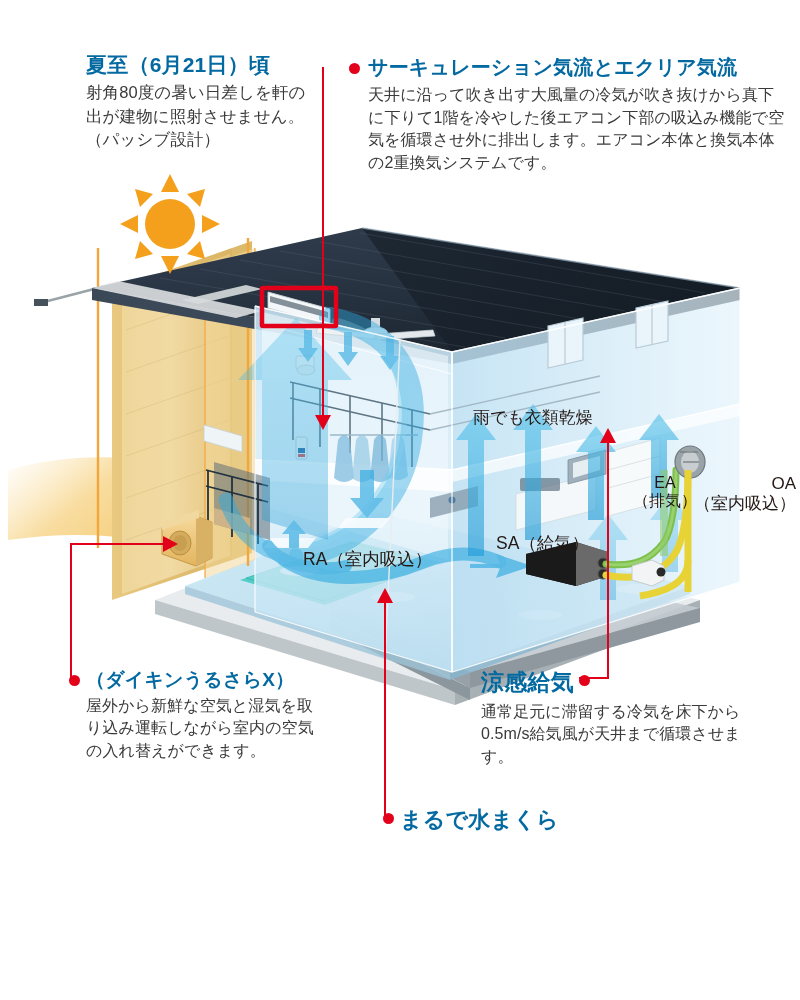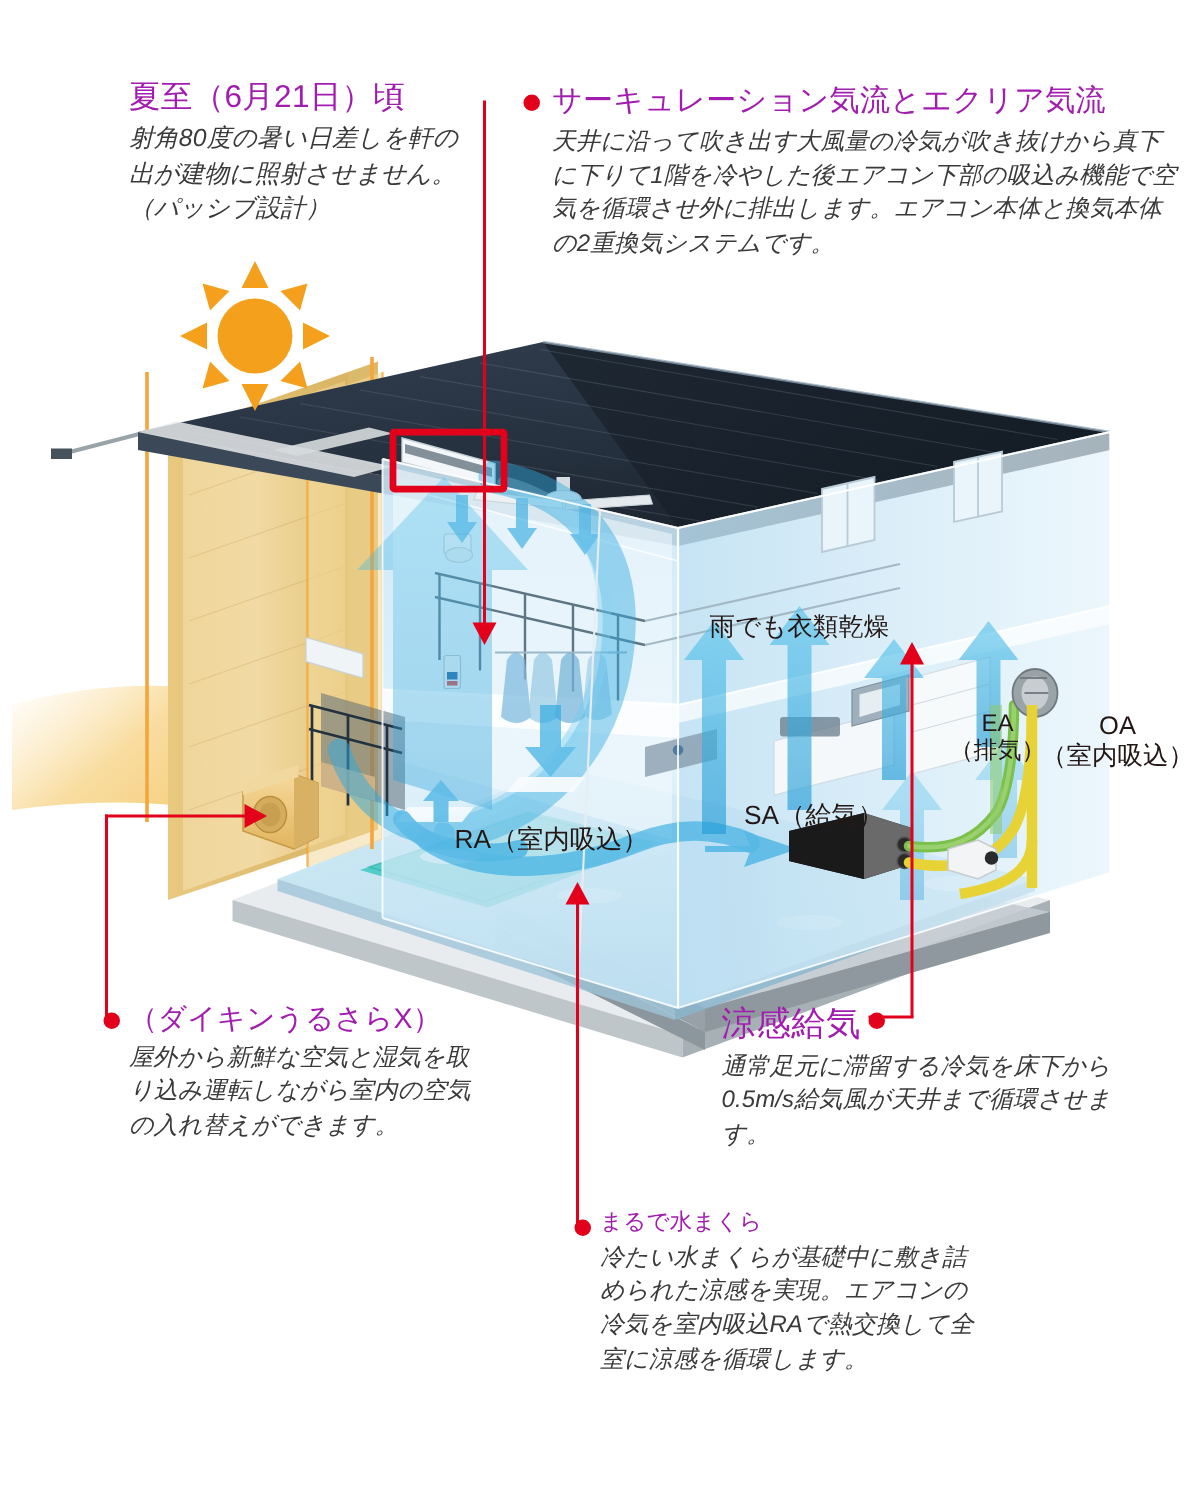--- a/index.html
+++ b/index.html
@@ -12,30 +12,29 @@
   }
   #stage {
     position: relative;
     width: 800px; height: 1000px;
     background: #ffffff;
   }
 
   
   .callout { position: absolute; }
   .callout .c-title {
-    font-weight: normal;
-    color: #a21caf;
+    font-weight: bold;
+    color: #0369a1;
     letter-spacing: 0.01em;
     line-height: 1.25;
   }
   .callout .c-body {
     color: #3a3a3a;
     line-height: 1.42;
     letter-spacing: 0.005em;
-    font-style: italic;
   }
   .bullet-dot {
     position: absolute;
     width: 11px; height: 11px;
     border-radius: 50%;
     background: #E3001B;
   }
 
   #callout-summer      { left: 86px;  top: 52px;  width: 222px; }
   #callout-summer .c-title { font-size: 21px; }
@@ -50,21 +49,21 @@
   #callout-humidifier .c-title { font-size: 19px; }
   #callout-humidifier .c-body  { font-size: 16px; margin-top: 3px; }
   #callout-humidifier .bullet-dot { left: -17px; top: 7px; }
 
   #callout-coolsupply  { left: 481px; top: 668px; width: 270px; }
   #callout-coolsupply .c-title { font-size: 23px; display:inline-block; }
   #callout-coolsupply .c-body  { font-size: 16px; margin-top: 4px; }
   #callout-coolsupply .bullet-dot { left: 98px; top: 7px; }
 
   #callout-waterpillow { left: 400px; top: 806px; width: 250px; }
-  #callout-waterpillow .c-title { font-size: 15px; }
+  #callout-waterpillow .c-title { font-size: 22px; }
   #callout-waterpillow .c-body  { font-size: 16px; margin-top: 3px; }
   #callout-waterpillow .bullet-dot { left: -17px; top: 7px; }
 
   
   .leader { position: absolute; background: #E3001B; }
   .leader-v { width: 1.6px; }
   .leader-h { height: 1.6px; }
   .arrow-head { position: absolute; width: 0; height: 0; }
 
   
@@ -78,21 +77,21 @@
     position: absolute;
     color: #231815;
     font-weight: normal;
     white-space: nowrap;
     line-height: 1.15;
   }
   #label-laundry { left: 473px; top: 408px; font-size: 17px; }
   #label-ra      { left: 303px; top: 549px; font-size: 17.5px; }
   #label-sa      { left: 496px; top: 533px; font-size: 17.5px; }
   #label-ea      { left: 633px; top: 474px; font-size: 16px; text-align: center; }
-  #label-oa      { left: 694px; top: 474px; font-size: 17px; text-align: center; }
+  #label-oa      { left: 694px; top: 474px; font-size: 17px; text-align: right; }
 </style>
 </head>
 <body>
 
 <div id="stage">
 
   <svg id="scene" viewBox="0 0 800 1000">
     <defs>
       <linearGradient id="gWall" x1="0" y1="0" x2="1" y2="0">
         <stop offset="0%" stop-color="#EFD79C"></stop>
@@ -477,21 +476,20 @@
 
   <div class="callout" id="callout-coolsupply">
     <span class="bullet-dot"></span>
     <div class="c-title">涼感給気</div>
     <div class="c-body">通常足元に滞留する冷気を床下から0.5m/s給気風が天井まで循環させます。</div>
   </div>
 
   <div class="callout" id="callout-waterpillow">
     <span class="bullet-dot"></span>
     <div class="c-title">まるで水まくら</div>
-    <div class="c-body">冷たい水まくらが基礎中に敷き詰められた涼感を実現。エアコンの冷気を室内吸込RAで熱交換して全室に涼感を循環します。</div>
   </div>
 
   <div class="d-label" id="label-laundry">雨でも衣類乾燥</div>
   <div class="d-label" id="label-ra">RA（室内吸込）</div>
   <div class="d-label" id="label-sa">SA（給気）</div>
   <div class="d-label" id="label-ea">
     <div>EA</div>
     <div>（排気）</div>
   </div>
   <div class="d-label" id="label-oa">

